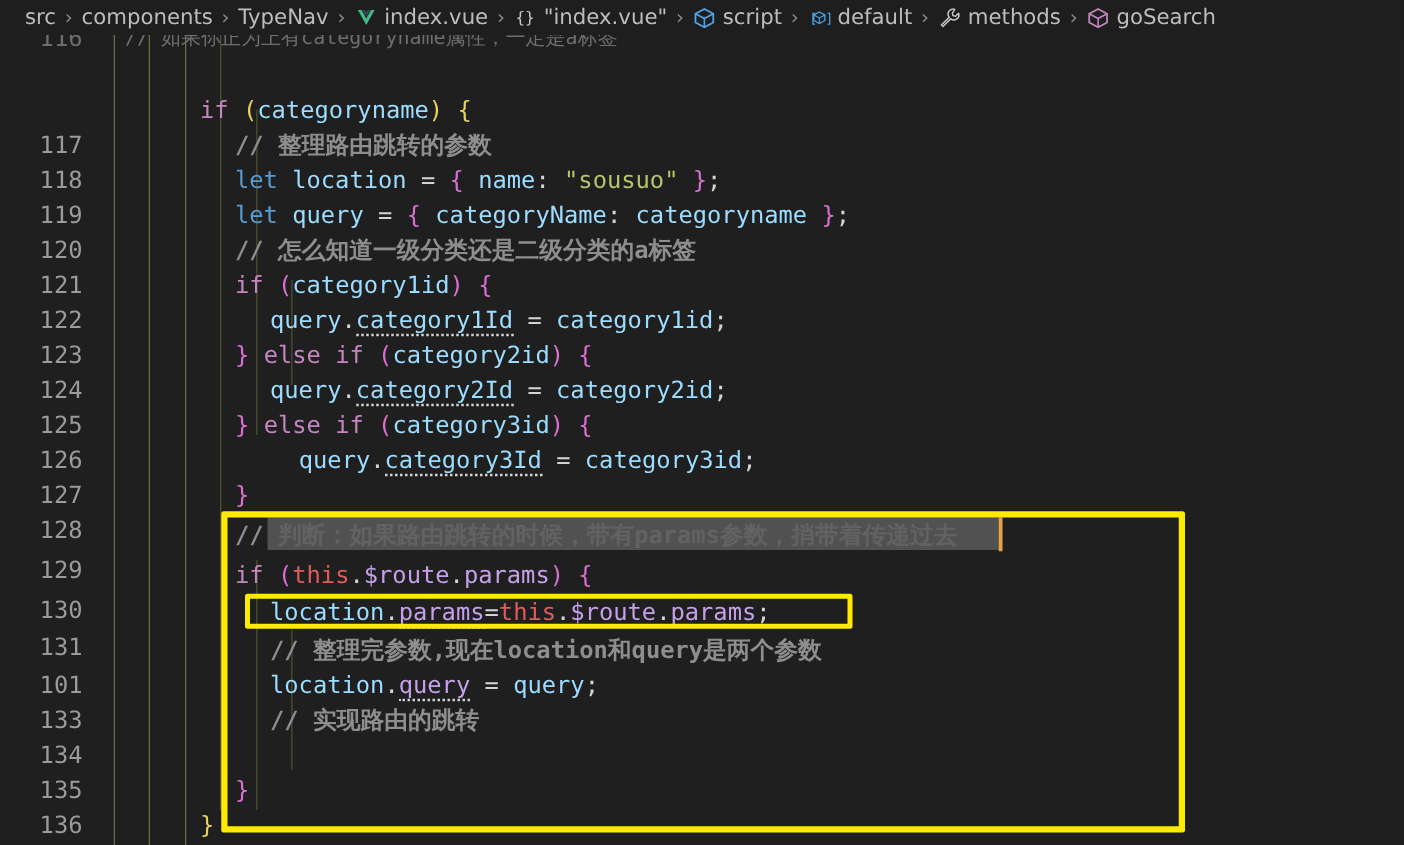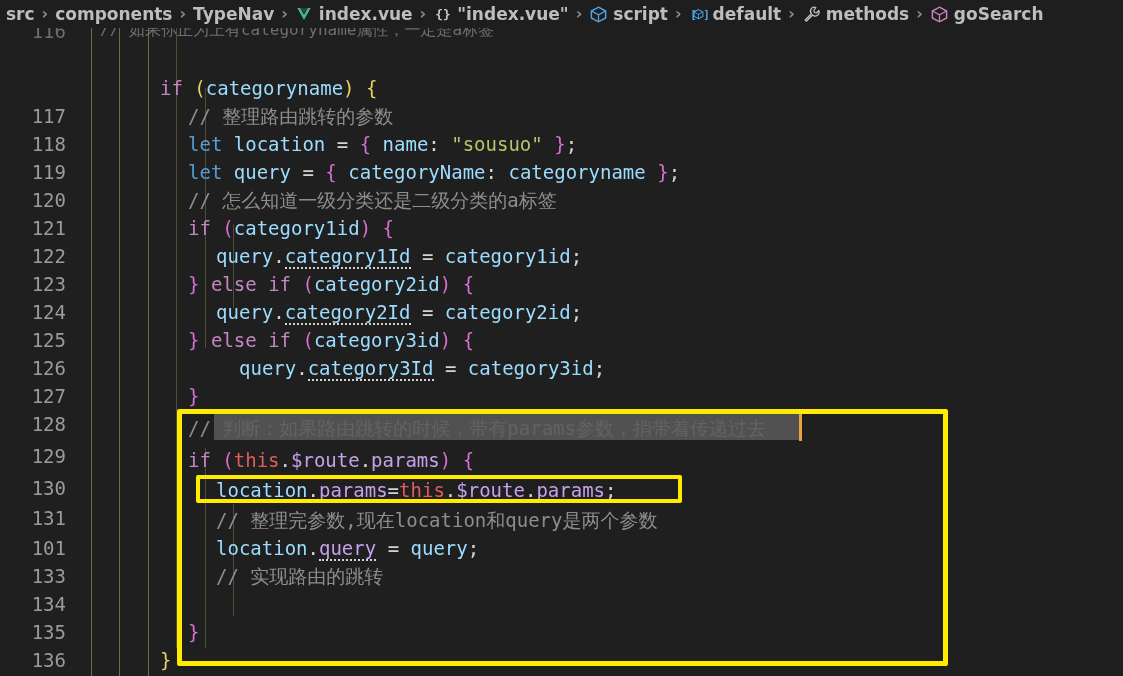--- a/index.html
+++ b/index.html
@@ -15,25 +15,24 @@
     font-family: "DejaVu Sans Mono", "Liberation Mono", monospace;
     -webkit-font-smoothing: antialiased;
   }
 
   
   #breadcrumb-bar {
     height: 28px;
     background: #1e1e1e;
     display: flex;
     align-items: center;
-    padding: 0 0 0 6px;
+    padding: 0 0 0 20px;
     box-sizing: border-box;
     white-space: nowrap;
     overflow: hidden;
-    font-weight: bold;
   }
   .crumb {
     display: inline-flex;
     align-items: center;
     gap: 5px;
     color: #a9a9a9;
     font-family: "DejaVu Sans", "Liberation Sans", sans-serif;
     font-size: 17px;
     line-height: 1;
     cursor: pointer;
@@ -95,21 +94,21 @@
   }
 
   
   .t-key     { color: #c586c0; }   
   .t-decl    { color: #569cd6; }   
   .t-var     { color: #9cdcfe; }   
   .t-prop    { color: #c6a0e8; }   
   .t-this    { color: #e05c5c; margin-top: 20px; }   
   .t-fn      { color: #dcaa4b; }   
   .t-str     { color: #b9c46a; }   
-  .t-cmt     { color: #8e8e8e; }   
+  .t-cmt     { color: #8e8e8e; font-weight: bold; }   
   .t-op      { color: #d4d4d4; }   
   .t-br1     { color: #e9d264; }   
   .t-br2     { color: #d96fd2; }   
   .t-br3     { color: #3f96d9; }   
   .t-squig   { border-bottom: 2px dotted #d4d4d4; }
 
   
   #line-116 {
     position: absolute;
     top: -8px;

